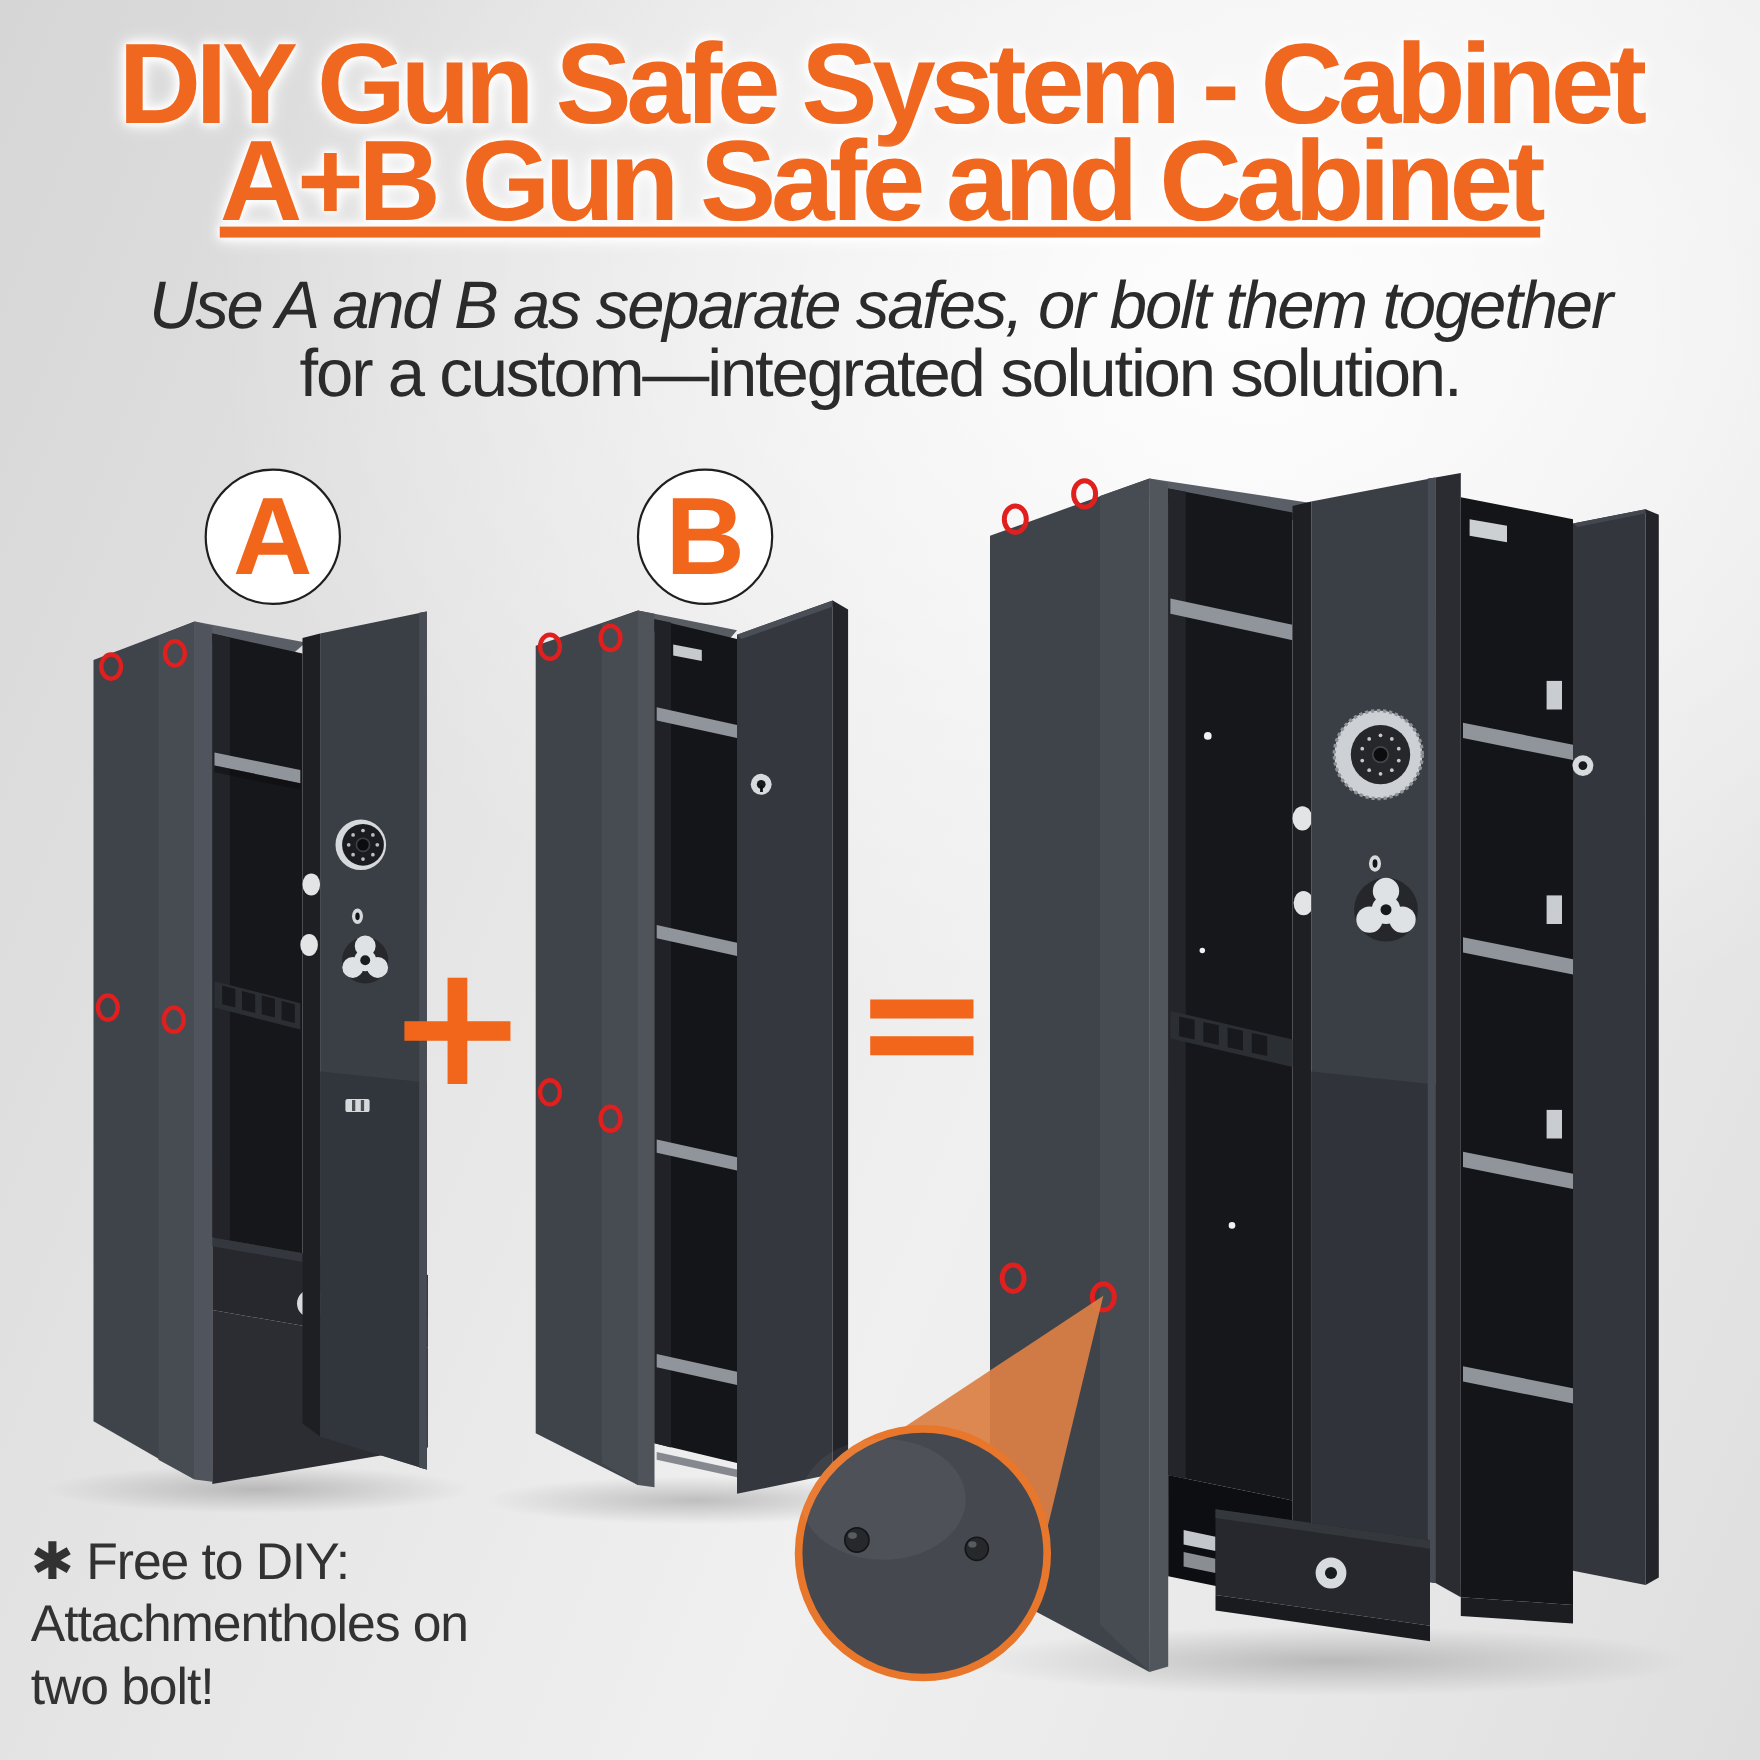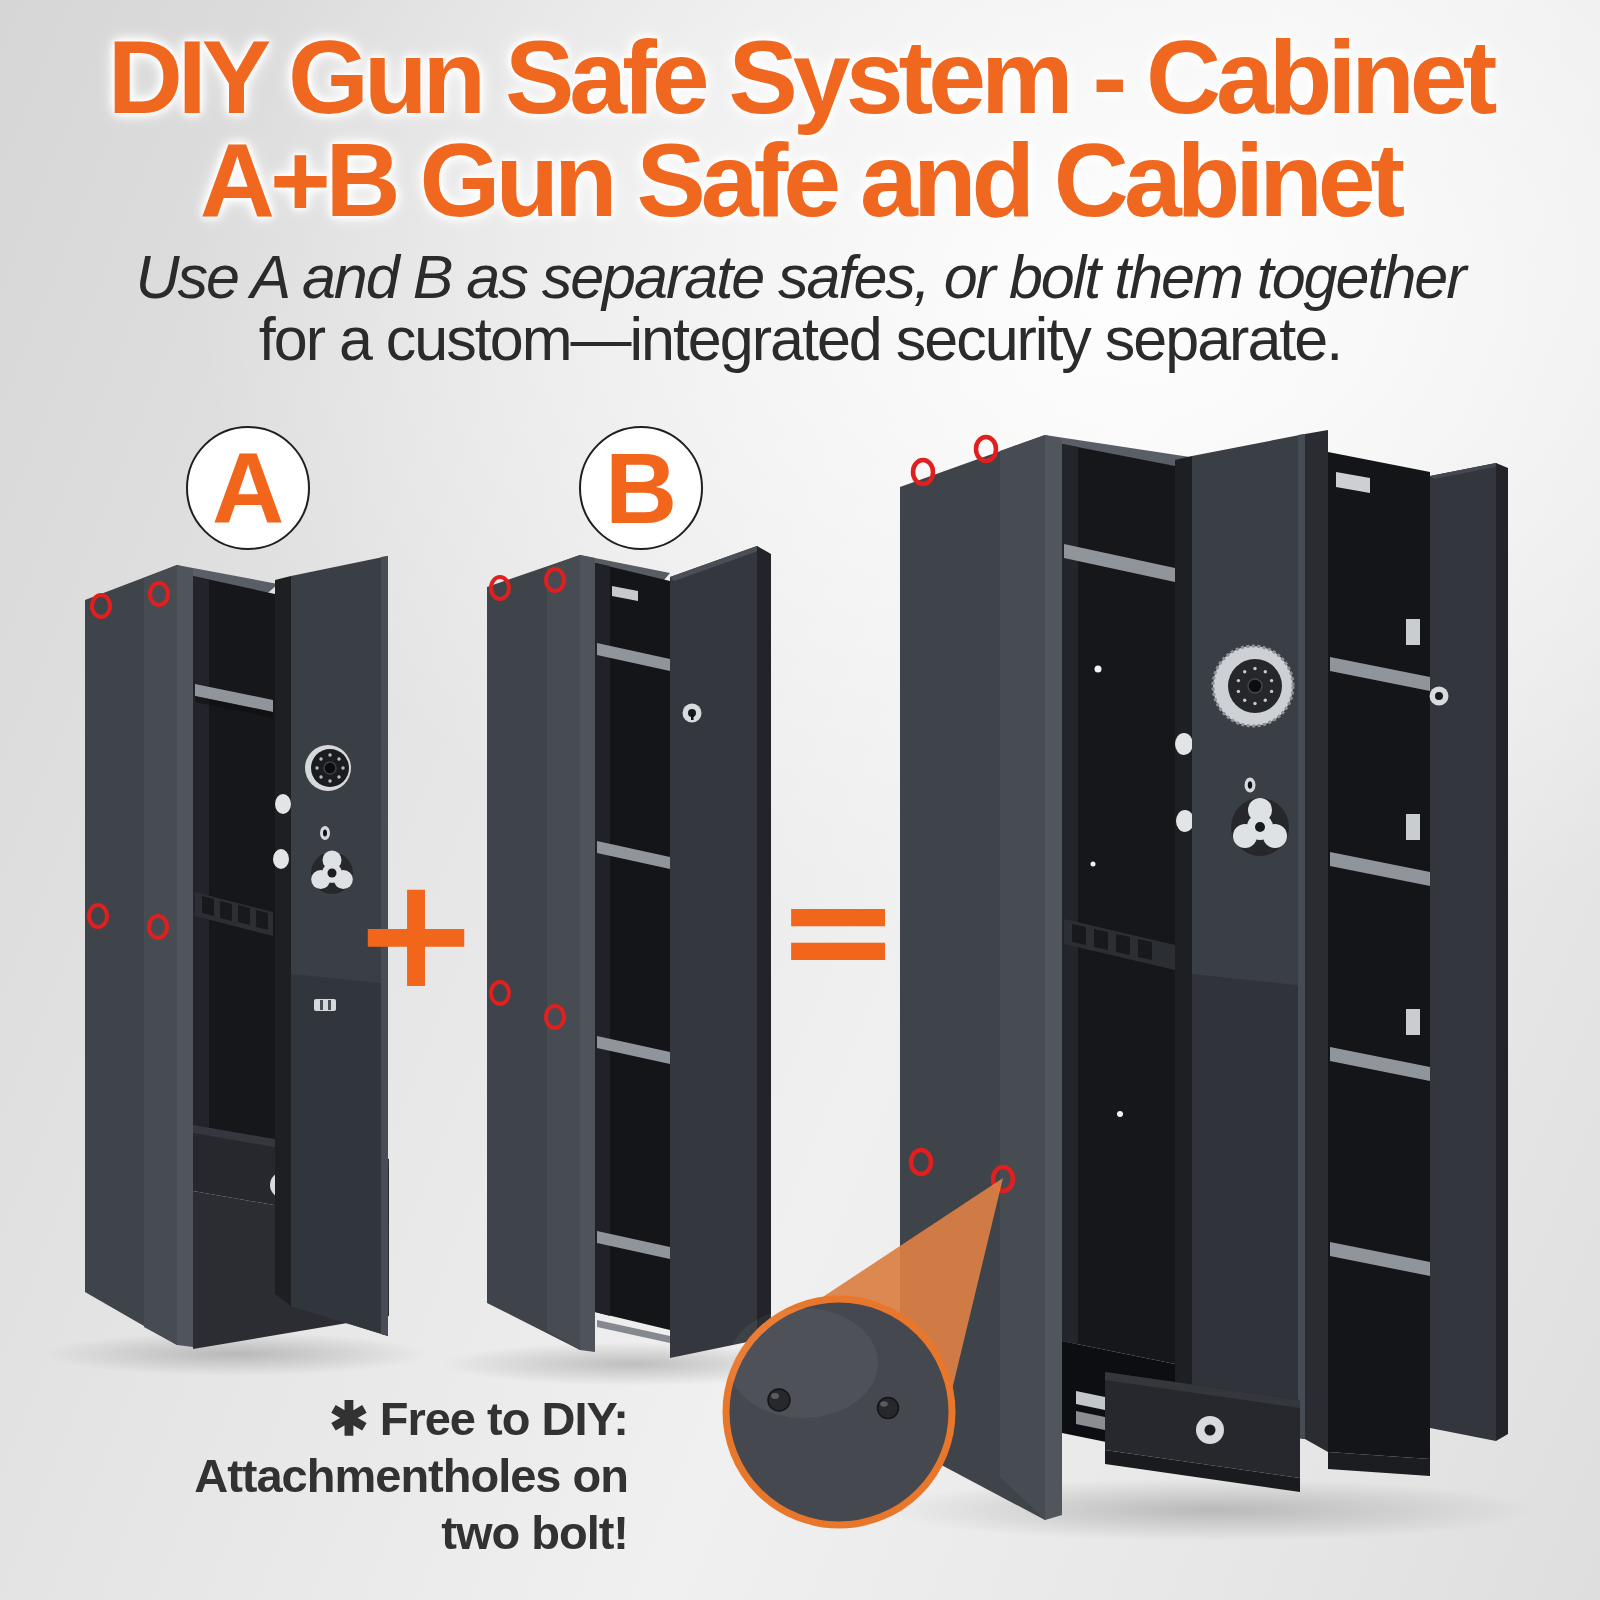--- a/index.html
+++ b/index.html
@@ -9,21 +9,21 @@
     background:
       radial-gradient(ellipse 1500px 1100px at 70% 18%, rgba(255,255,255,.9), rgba(255,255,255,0) 62%),
       linear-gradient(112deg,#d6d6d6 0%,#e5e5e5 32%,#f0f0f0 58%,#e7e7e7 82%,#dedede 100%);
   }
   .title-line{
     position:absolute;left:0;width:100%;text-align:center;
     font-weight:700;color:#F0671F;font-size:104px;line-height:100px;letter-spacing:-5px;
     text-shadow:0 0 18px #fff,0 0 12px #fff,0 0 8px #fff,0 0 4px #fff;
     white-space:nowrap;
   }
-  .t1{top:27px;} .t2{top:130px;}
+  .t1{top:27px;} .t2{top:115px;text-decoration:underline;}
   .subtitle-line{
     position:absolute;left:0;width:100%;text-align:center;
     font-weight:400;color:#2B2B2B;font-size:61px;line-height:62px;letter-spacing:-2px;white-space:nowrap;
   }
   .s1{top:246px;font-style:italic;} .s2{top:308px;}
   .badge{
     position:absolute;width:124px;height:124px;border-radius:50%;
     background:#fff;border:2px solid #1f1f1f;box-sizing:border-box;
     display:flex;align-items:center;justify-content:center;
   }
@@ -36,33 +36,33 @@
   }
   .op-plus{left:336px;top:849px;width:160px;height:172px;font-size:154px;line-height:168px;}
   .op-eq{left:758px;top:847px;width:160px;height:170px;font-size:150px;line-height:166px;}
   .svg-abs{position:absolute;}
   .shadow{position:absolute;background:radial-gradient(ellipse at center, rgba(0,0,0,.20), rgba(0,0,0,0) 70%);}
   .sh-a{left:40px;top:1332px;width:390px;height:44px;}
   .sh-b{left:438px;top:1342px;width:390px;height:44px;}
   .sh-c{left:880px;top:1478px;width:660px;height:64px;}
   .overlay{z-index:5;}
   .footnote{
-    position:absolute;left:28px;top:1390px;width:600px;text-align:right;
-    color:#323232;font-size:47px;line-height:57px;font-weight:700;letter-spacing:-1px;
+    position:absolute;left:28px;top:1390px;width:600px;text-align:left;
+    color:#323232;font-size:47px;line-height:57px;font-weight:400;letter-spacing:-1px;
   }
 </style>
 </head>
 <body>
 
 <div class="canvas">
 
   <div class="title-line t1">DIY Gun Safe System - Cabinet</div>
   <div class="title-line t2">A+B Gun Safe and Cabinet</div>
   <div class="subtitle-line s1">Use A and B as separate safes, or bolt them together</div>
-  <div class="subtitle-line s2">for a custom—integrated security separate.</div>
+  <div class="subtitle-line s2">for a custom—integrated solution solution.</div>
 
   <div class="shadow sh-a"></div>
   <div class="shadow sh-b"></div>
   <div class="shadow sh-c"></div>
 
   <div class="badge badge-a">
     <span>A</span>
   </div>
   <div class="badge badge-b">
     <span>B</span>

